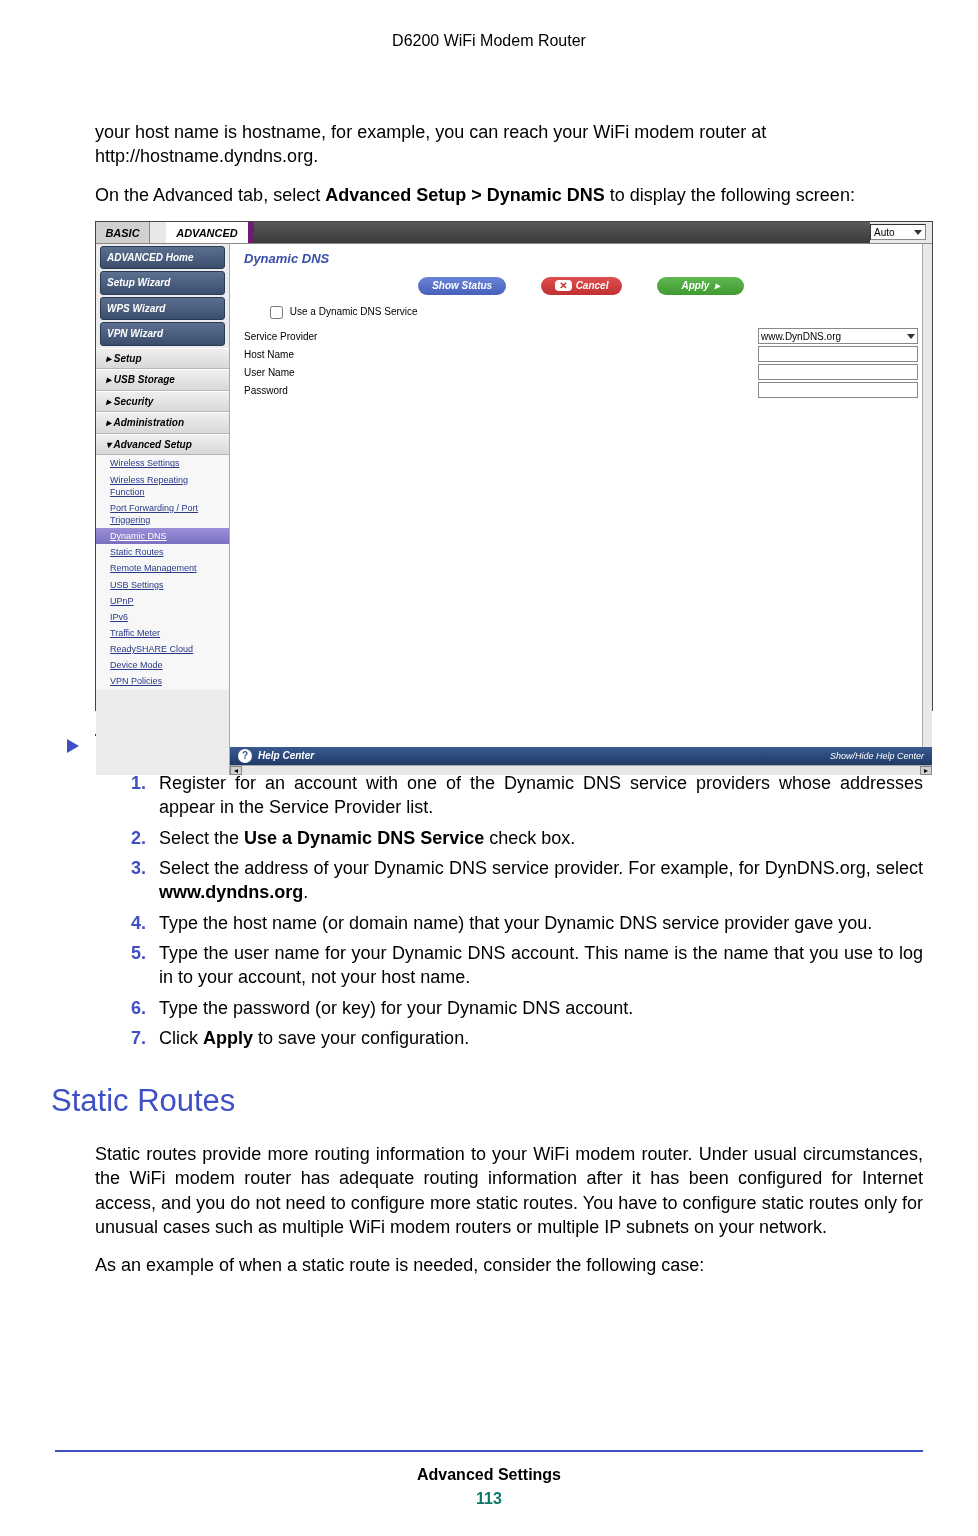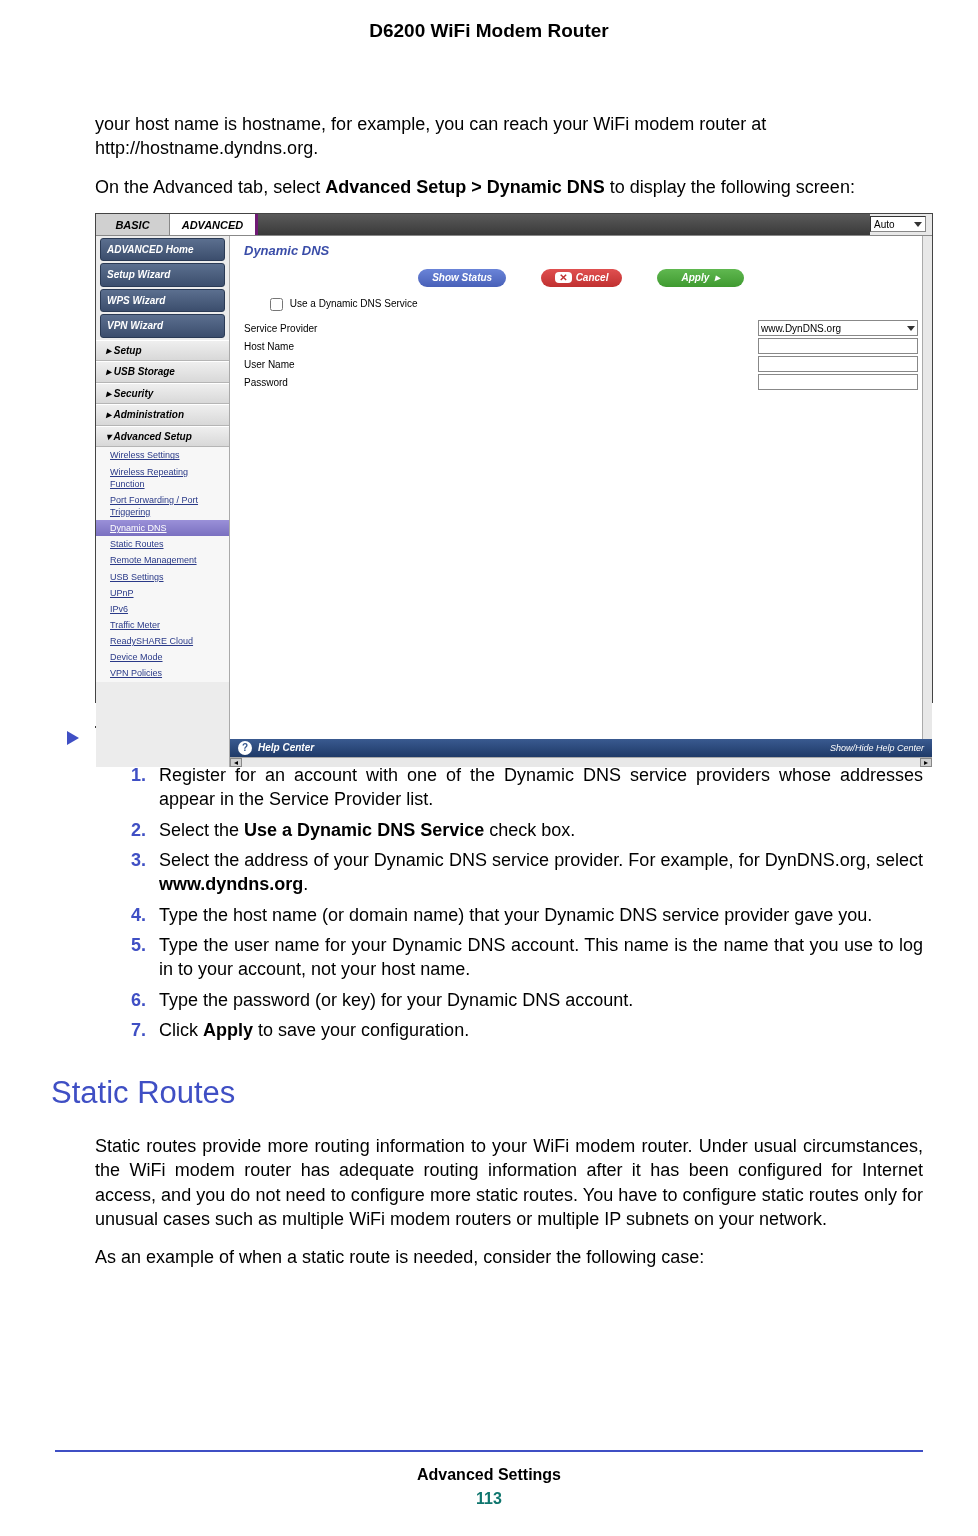--- a/index.html
+++ b/index.html
@@ -6,23 +6,23 @@
   body {
     width: 978px;
     height: 1536px;
     background: #fff;
     font-family: Arial, Helvetica, sans-serif;
     position: relative;
     color: #000;
   }
   .hdr {
     text-align: center;
-    font-weight: bold;
-    font-size: 19px;
-    padding-top: 20px;
+    font-weight: normal;
+    font-size: 16px;
+    padding-top: 32px;
   }
   .content {
     padding: 70px 55px 0 95px;
     font-size: 18px;
     line-height: 1.35;
   }
   .para { margin-bottom: 14px; }
   .bold { font-weight: bold; }
 
   
@@ -35,38 +35,39 @@
     position: relative;
     background: #fff;
   }
   .ss-top {
     height: 22px;
     display: flex;
     border-bottom: 1px solid #888;
     background: #e8e8e8;
   }
   .ss-tab-basic {
-    width: 74px;
+    width: 54px;
     background: #d0d0d0;
     text-align: center;
     line-height: 22px;
     font-weight: bold;
     font-style: italic;
     font-size: 11px;
     border-right: 1px solid #888;
   }
   .ss-tab-adv {
     width: 88px;
     background: #fff;
     text-align: center;
     line-height: 22px;
     font-weight: bold;
     font-style: italic;
     font-size: 11px;
-    border-right: 3px solid #701a75;
+    border-right: 6px solid #701a75;
+    margin-left: 16px;
   }
   .ss-top-spacer { flex: 1; background: linear-gradient(#5a5a5a,#3a3a3a); }
   .ss-top-sel {
     width: 56px;
     background: #fff;
     border: 1px inset #888;
     margin: 2px 6px 2px 0;
     font-size: 10px;
     padding: 0 3px;
     display: flex;

